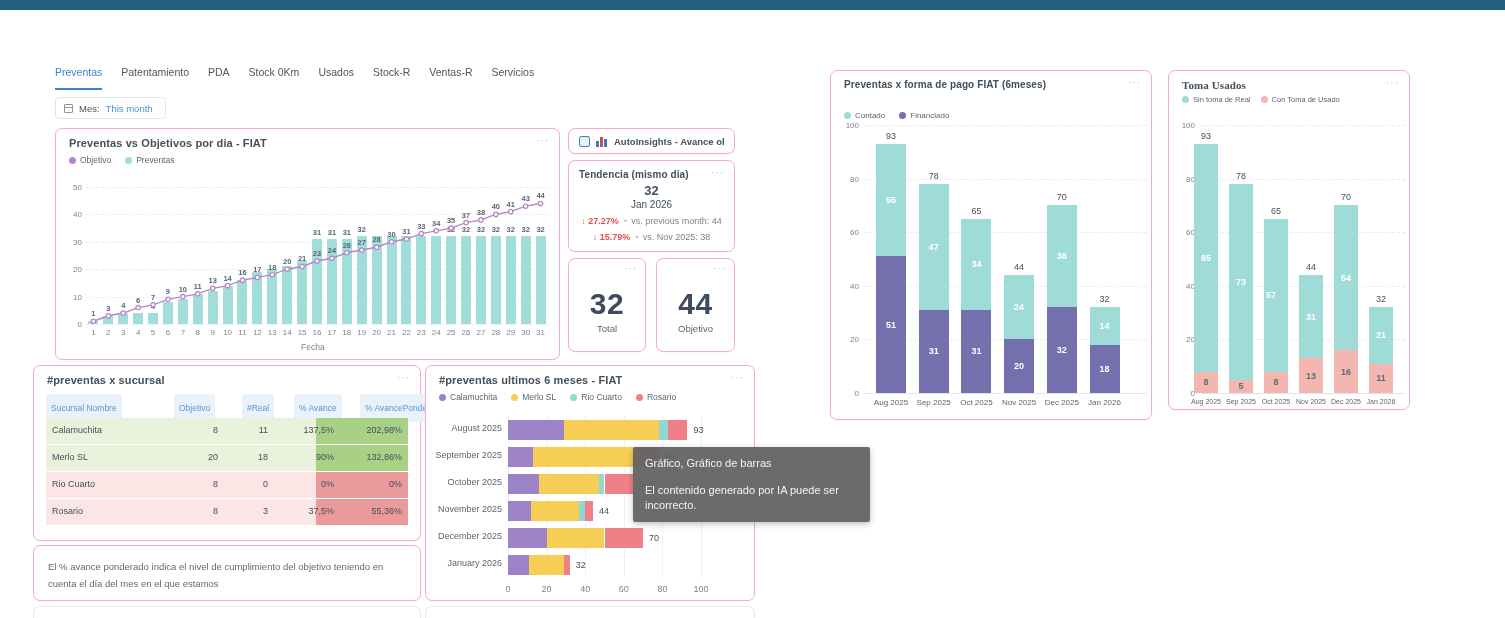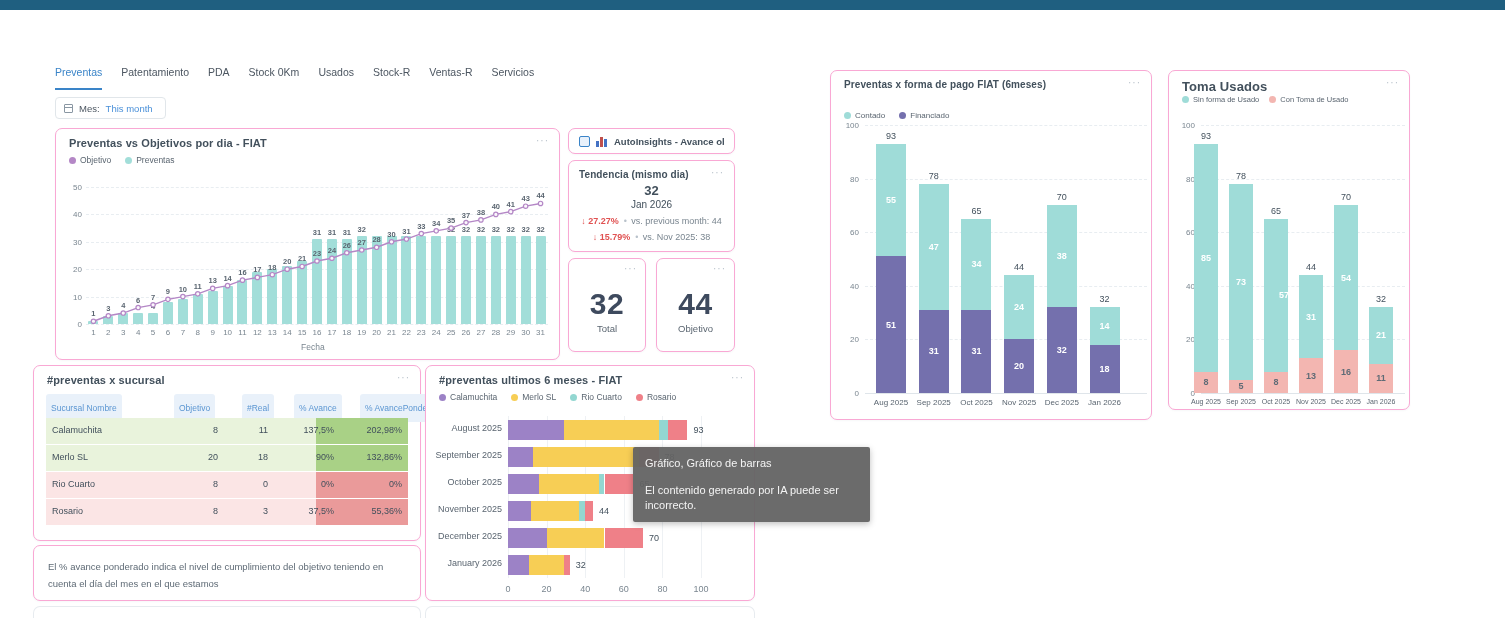--- a/index.html
+++ b/index.html
@@ -521,27 +521,27 @@
       <div class="sv-seglab" style="left: 258.5px; width: 30px; top: 292.88px; color: rgb(255, 255, 255);">18</div>
       <div class="sv-seg" style="left: 258.5px; width: 30px; top: 236.24px; height: 37.52px; background: rgb(159, 220, 216);"></div>
       <div class="sv-seglab" style="left: 258.5px; width: 30px; top: 250px; color: rgb(255, 255, 255);">14</div>
       <div class="sv-tot" style="left: 250.5px; width: 46px; top: 223.24px;">32</div>
       <div class="sv-xlab" style="left: 250.5px; width: 46px; top: 327px; font-size: 8px;">Jan 2026</div>
     </div>
 </section>
 
 <section class="card" style="left:1168px; top:70px; width:242px; height:340px;">
   <div class="card-title-row">
-    <span class="card-title" style="font-size:13px;">Toma Usados</span>
+    <span class="card-title" style="font-size:11px;font-family:Liberation Serif, serif;">Toma Usados</span>
     <span class="menu-dots">···</span>
   </div>
   <div class="legend" id="toma-legend" style="left:13px; top:24px; font-size:7.5px; gap:10px;">
       <span class="leg">
         <span class="dot" style="background: rgb(159, 220, 216);"></span>
-        <span>Sin forma de Usado</span>
+        <span>Sin toma de Real</span>
       </span>
       <span class="leg">
         <span class="dot" style="background: rgb(243, 182, 177);"></span>
         <span>Con Toma de Usado</span>
       </span>
     </div>
   <div class="vplot" id="toma-plot" style="left:0; top:0; width:242px; height:340px;">
       <div class="sv-grid" style="left: 32px; width: 204px; top: 322px; border-top: 1px solid rgb(223, 229, 234);"></div>
       <div class="sv-ylab" style="left: 2px; top: 318px;">0</div>
       <div class="sv-grid" style="left: 32px; width: 204px; top: 268.4px;"></div>
@@ -562,21 +562,21 @@
       <div class="sv-xlab" style="left: 18.5px; width: 37px; top: 327px; font-size: 7px;">Aug 2025</div>
       <div class="sv-seg" style="left: 60px; width: 24px; top: 308.6px; height: 13.4px; background: rgb(243, 182, 177);"></div>
       <div class="sv-seglab" style="left: 60px; width: 24px; top: 310.3px; color: rgb(95, 107, 118);">5</div>
       <div class="sv-seg" style="left: 60px; width: 24px; top: 112.96px; height: 195.64px; background: rgb(159, 220, 216);"></div>
       <div class="sv-seglab" style="left: 60px; width: 24px; top: 205.78px; color: rgb(255, 255, 255);">73</div>
       <div class="sv-tot" style="left: 52px; width: 40px; top: 99.96px;">78</div>
       <div class="sv-xlab" style="left: 53.5px; width: 37px; top: 327px; font-size: 7px;">Sep 2025</div>
       <div class="sv-seg" style="left: 95px; width: 24px; top: 300.56px; height: 21.44px; background: rgb(243, 182, 177);"></div>
       <div class="sv-seglab" style="left: 95px; width: 24px; top: 306.28px; color: rgb(95, 107, 118);">8</div>
       <div class="sv-seg" style="left: 95px; width: 24px; top: 147.8px; height: 152.76px; background: rgb(159, 220, 216);"></div>
-      <div class="sv-seglab" style="left: 95px; width: 40px; top: 219.18px; color: rgb(255, 255, 255);">57</div>
+      <div class="sv-seglab" style="left: 82px; width: 40px; top: 219.18px; color: rgb(255, 255, 255);">57</div>
       <div class="sv-tot" style="left: 87px; width: 40px; top: 134.8px;">65</div>
       <div class="sv-xlab" style="left: 88.5px; width: 37px; top: 327px; font-size: 7px;">Oct 2025</div>
       <div class="sv-seg" style="left: 130px; width: 24px; top: 287.16px; height: 34.84px; background: rgb(243, 182, 177);"></div>
       <div class="sv-seglab" style="left: 130px; width: 24px; top: 299.58px; color: rgb(95, 107, 118);">13</div>
       <div class="sv-seg" style="left: 130px; width: 24px; top: 204.08px; height: 83.08px; background: rgb(159, 220, 216);"></div>
       <div class="sv-seglab" style="left: 130px; width: 24px; top: 240.62px; color: rgb(255, 255, 255);">31</div>
       <div class="sv-tot" style="left: 122px; width: 40px; top: 191.08px;">44</div>
       <div class="sv-xlab" style="left: 123.5px; width: 37px; top: 327px; font-size: 7px;">Nov 2025</div>
       <div class="sv-seg" style="left: 165px; width: 24px; top: 279.12px; height: 42.88px; background: rgb(243, 182, 177);"></div>
       <div class="sv-seglab" style="left: 165px; width: 24px; top: 295.56px; color: rgb(95, 107, 118);">16</div>

